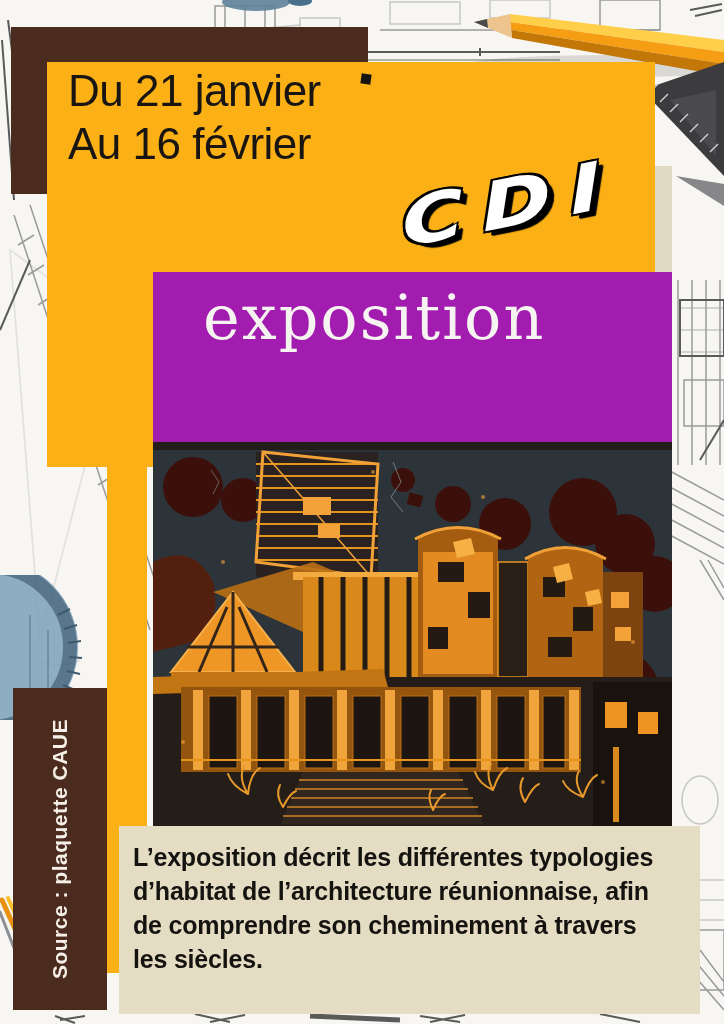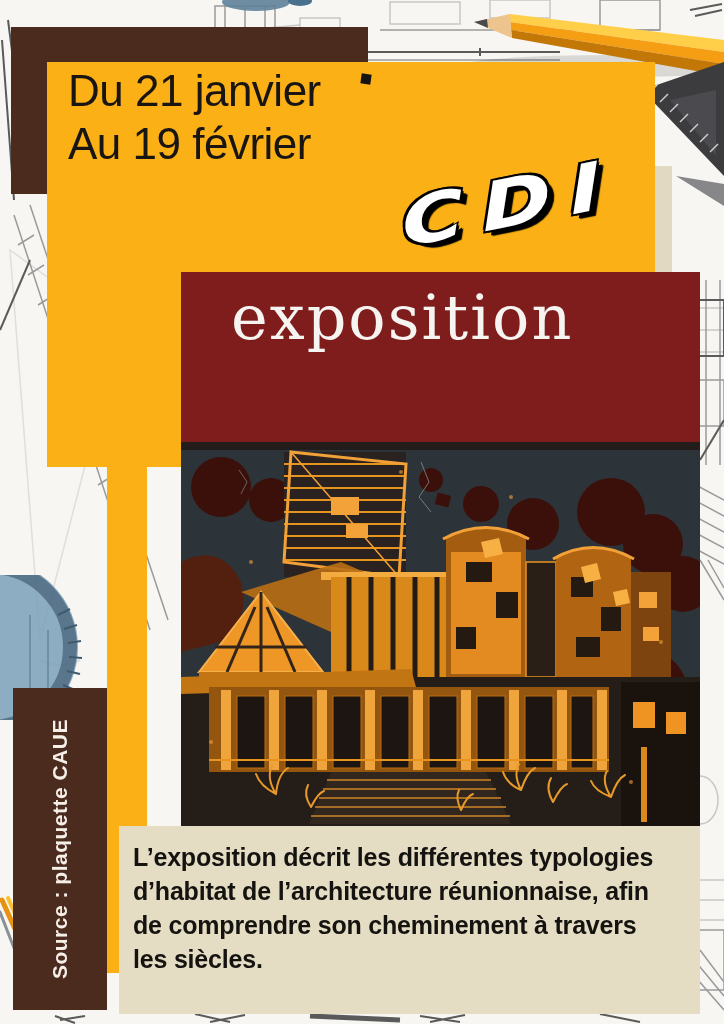--- a/index.html
+++ b/index.html
@@ -27,21 +27,21 @@
     font-family:"DejaVu Sans",sans-serif;
     font-style:italic;font-weight:800;font-size:66px;line-height:66px;
     color:#ffffff;letter-spacing:14px;
     transform:rotate(-11deg) skewX(-6deg) scaleX(1.3);
     transform-origin:0 50%;
     text-shadow:-2px -2px 0 #000, 2px -2px 0 #000, -2px 2px 0 #000,
                  2px 2px 0 #000, 4px 5px 0 #000, 5px 6px 1px #000;
   }
 
   
-  .expo-poster{left:153px;top:272px;width:519px;height:554px;background:#7f1d1d;margin-left:28px;}
+  .expo-poster{left:153px;top:272px;width:519px;height:554px;background:#a21caf;}
   .expo-title{
     position:absolute;left:50px;top:4px;
     font-family:"DejaVu Serif",serif;font-weight:500;
     font-size:62px;line-height:84px;letter-spacing:2px;color:#f6f4f0;
   }
   .expo-sub{
     position:absolute;left:260px;top:110px;
     font-family:"DejaVu Serif",serif;font-weight:700;
     font-size:22px;line-height:28px;color:#eeebe4;
   }
@@ -171,21 +171,21 @@
   </svg>
 
   <div class="abs brown-top"></div>
   <div class="abs yellow-main"></div>
   <div class="abs yellow-col"></div>
   <div class="abs black-dot"></div>
   <div class="abs beige-strip"></div>
 
   <div class="abs dates">
     <div>Du 21 janvier</div>
-    <div>Au 19 février</div>
+    <div>Au 16 février</div>
   </div>
 
   <div class="abs expo-poster">
     <div class="expo-title">exposition</div>
 
     <svg class="drawing" width="519" height="384" viewBox="0 0 519 384">
       <rect x="0" y="0" width="519" height="384" fill="#221c1a"></rect>
       <rect x="0" y="8" width="519" height="227" fill="#2d3439"></rect>
 
       <g fill="#3b100b">

